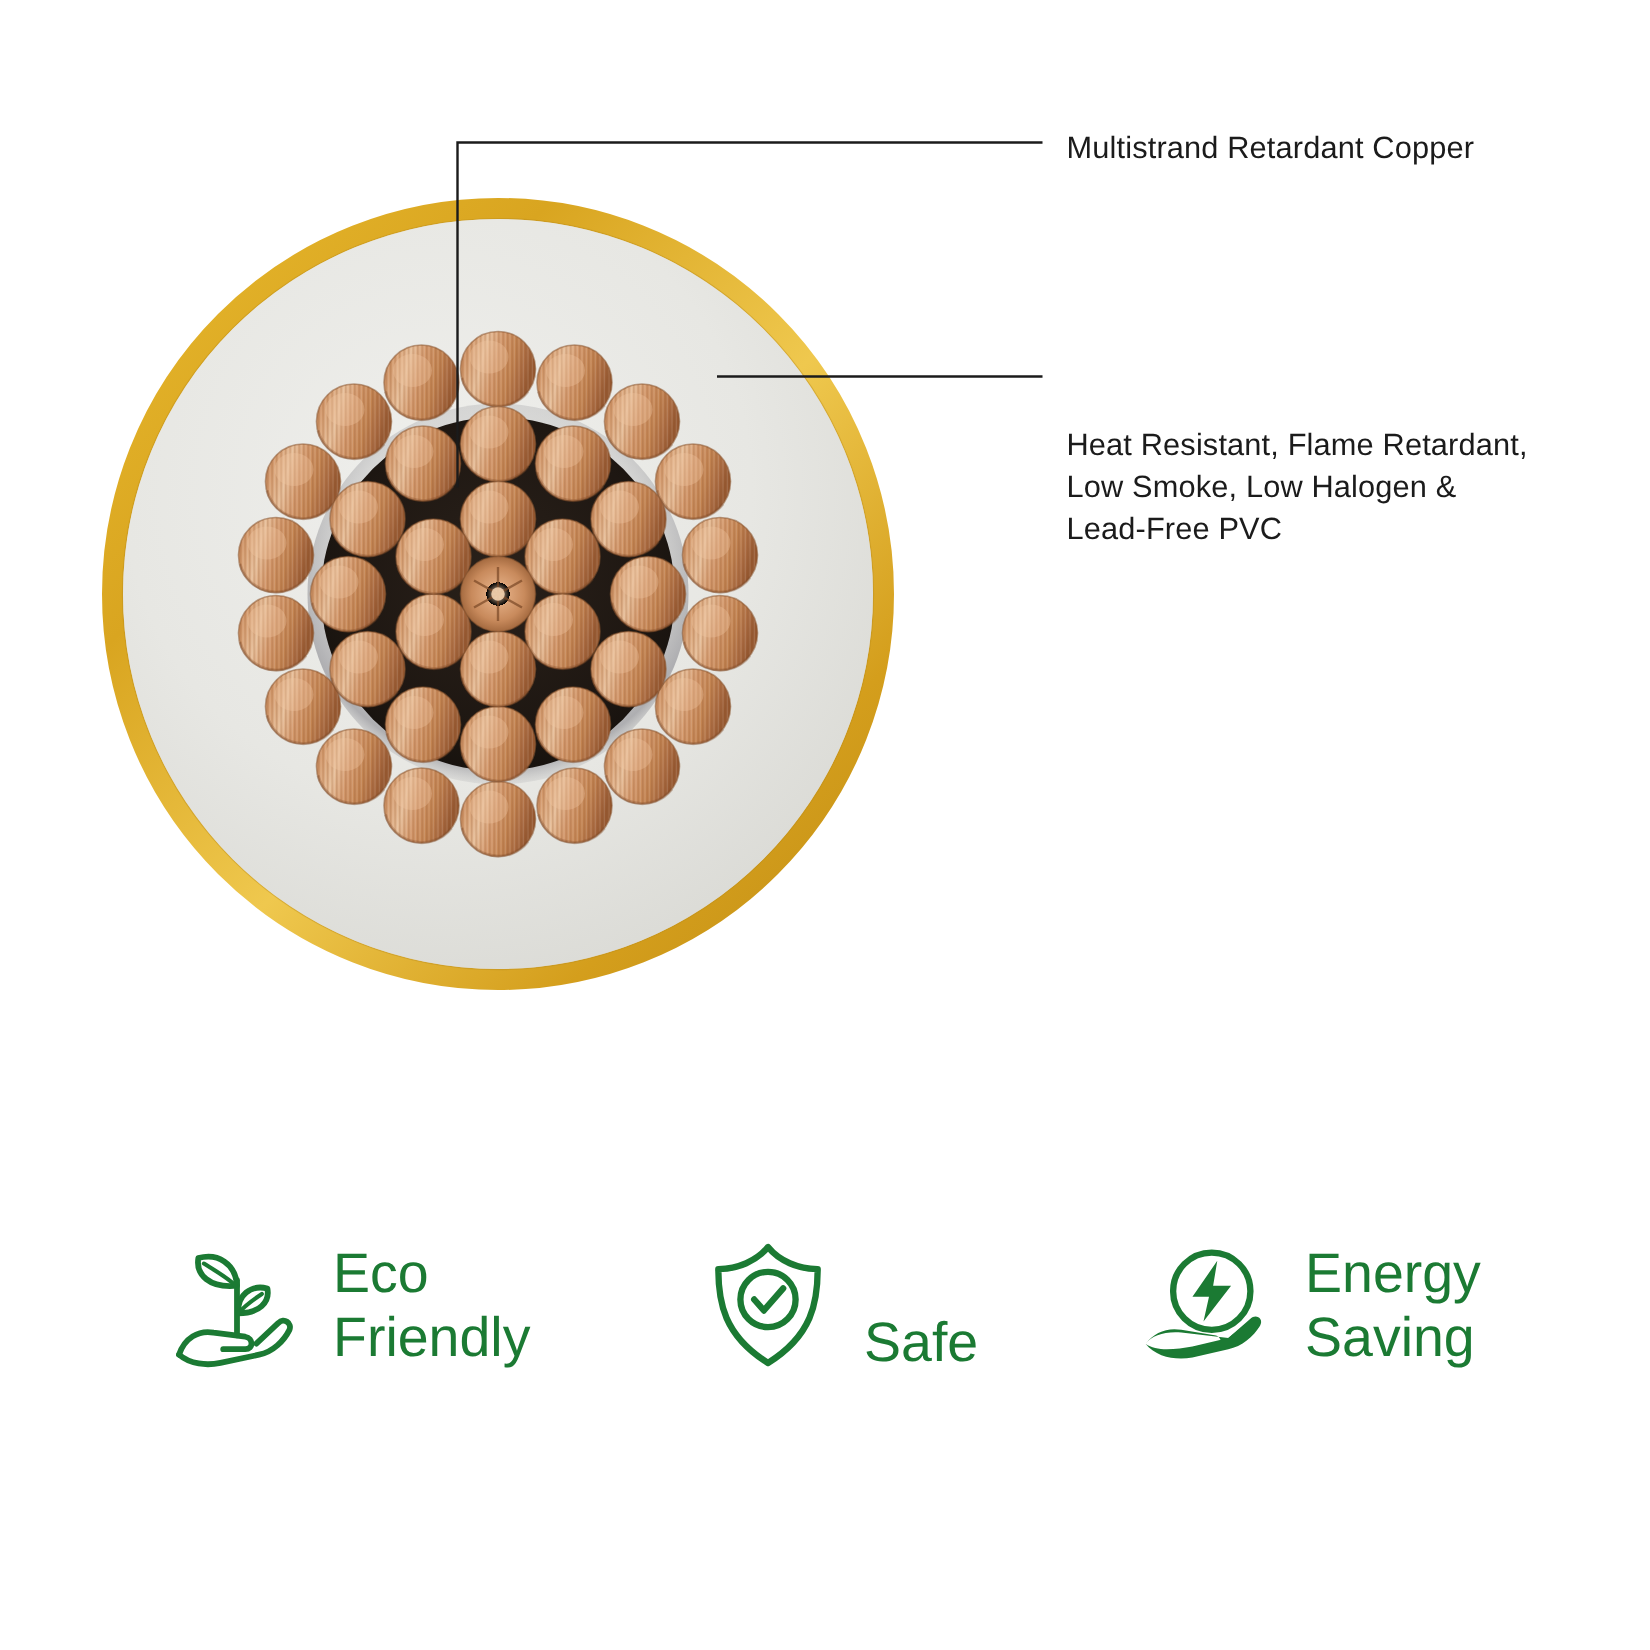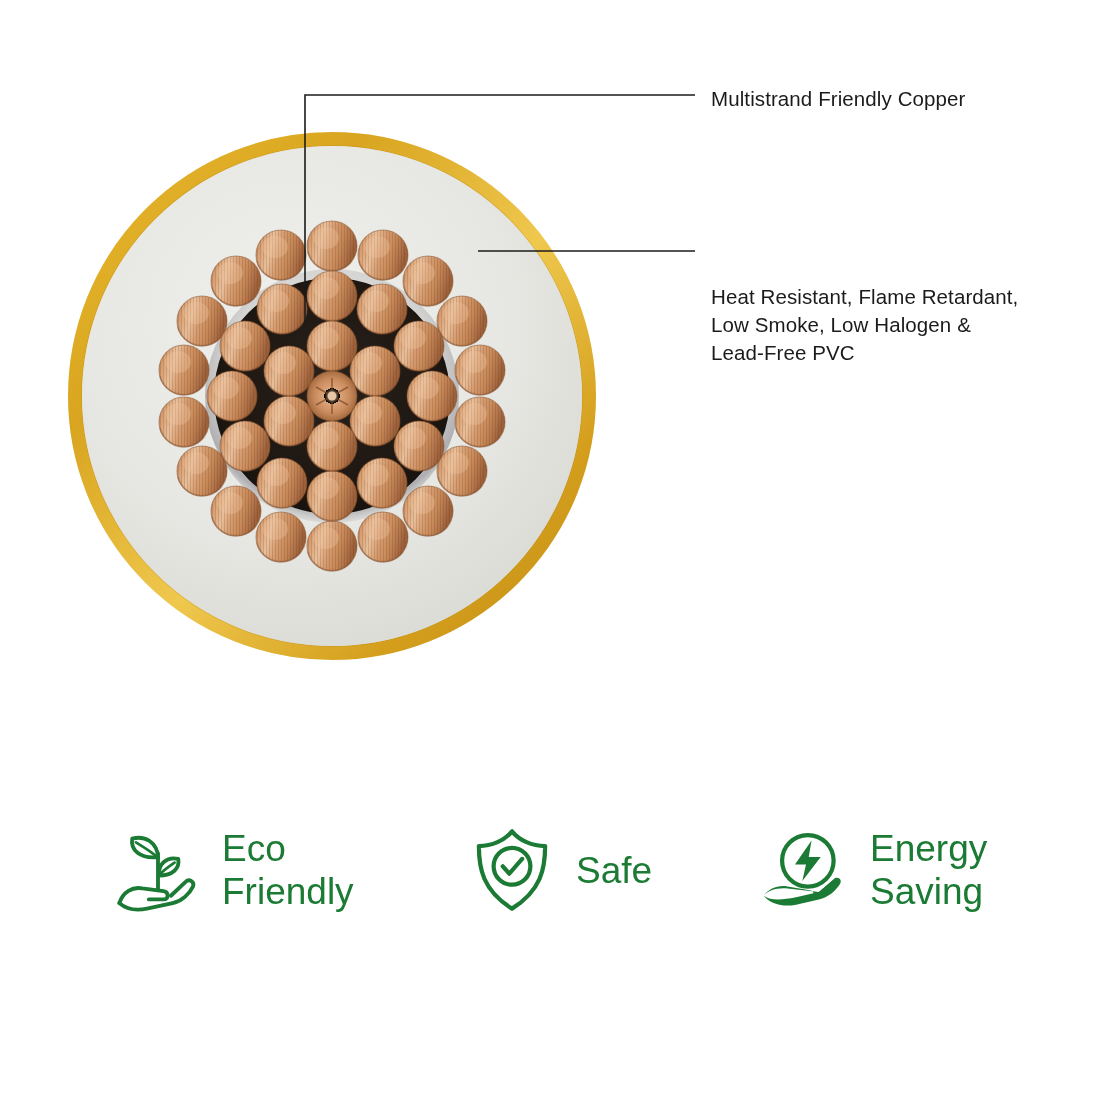--- a/index.html
+++ b/index.html
@@ -47,21 +47,21 @@
     width: 1032px;
     height: 130px;
   }
   .feature-item {
     position: absolute;
     display: flex;
     align-items: center;
     gap: 18px;
   }
   #feature-eco-friendly { left: 112px; top: 14px; }
-  #feature-safe { left: 466px; top: 14px; }
+  #feature-safe { left: 466px; top: 14px; align-items: flex-end; }
   #feature-energy-saving { left: 760px; top: 14px; }
 
   .feature-icon {
     flex: 0 0 auto;
     width: 92px;
     height: 92px;
     display: block;
   }
   .feature-label {
     color: #1b7a33;
@@ -200,21 +200,21 @@
       </g>
       <circle cx="332" cy="396" r="4.5" fill="#F3D2AF" opacity="0.9"></circle>
     </g>
   </g>
 
   <path d="M 305 325 L 305 95 L 695 95" fill="none" stroke="#1b1b1b" stroke-width="1.6"></path>
 
   <line x1="478" y1="251" x2="695" y2="251" stroke="#1b1b1b" stroke-width="1.6"></line>
 </svg>
 
-<div class="callout-text" id="callout-conductor-text">Multistrand Friendly Copper</div>
+<div class="callout-text" id="callout-conductor-text">Multistrand Retardant Copper</div>
 
 <div class="callout-text" id="callout-insulation-text">Heat Resistant, Flame Retardant,
 Low Smoke, Low Halogen &amp;
 Lead-Free PVC</div>
 
 <div id="feature-strip">
 
   <div class="feature-item" id="feature-eco-friendly">
     <svg class="feature-icon" viewBox="0 0 100 100" xmlns="http://www.w3.org/2000/svg" fill="none" stroke="#1b7a33" stroke-width="4.2" stroke-linecap="round" stroke-linejoin="round">
 

